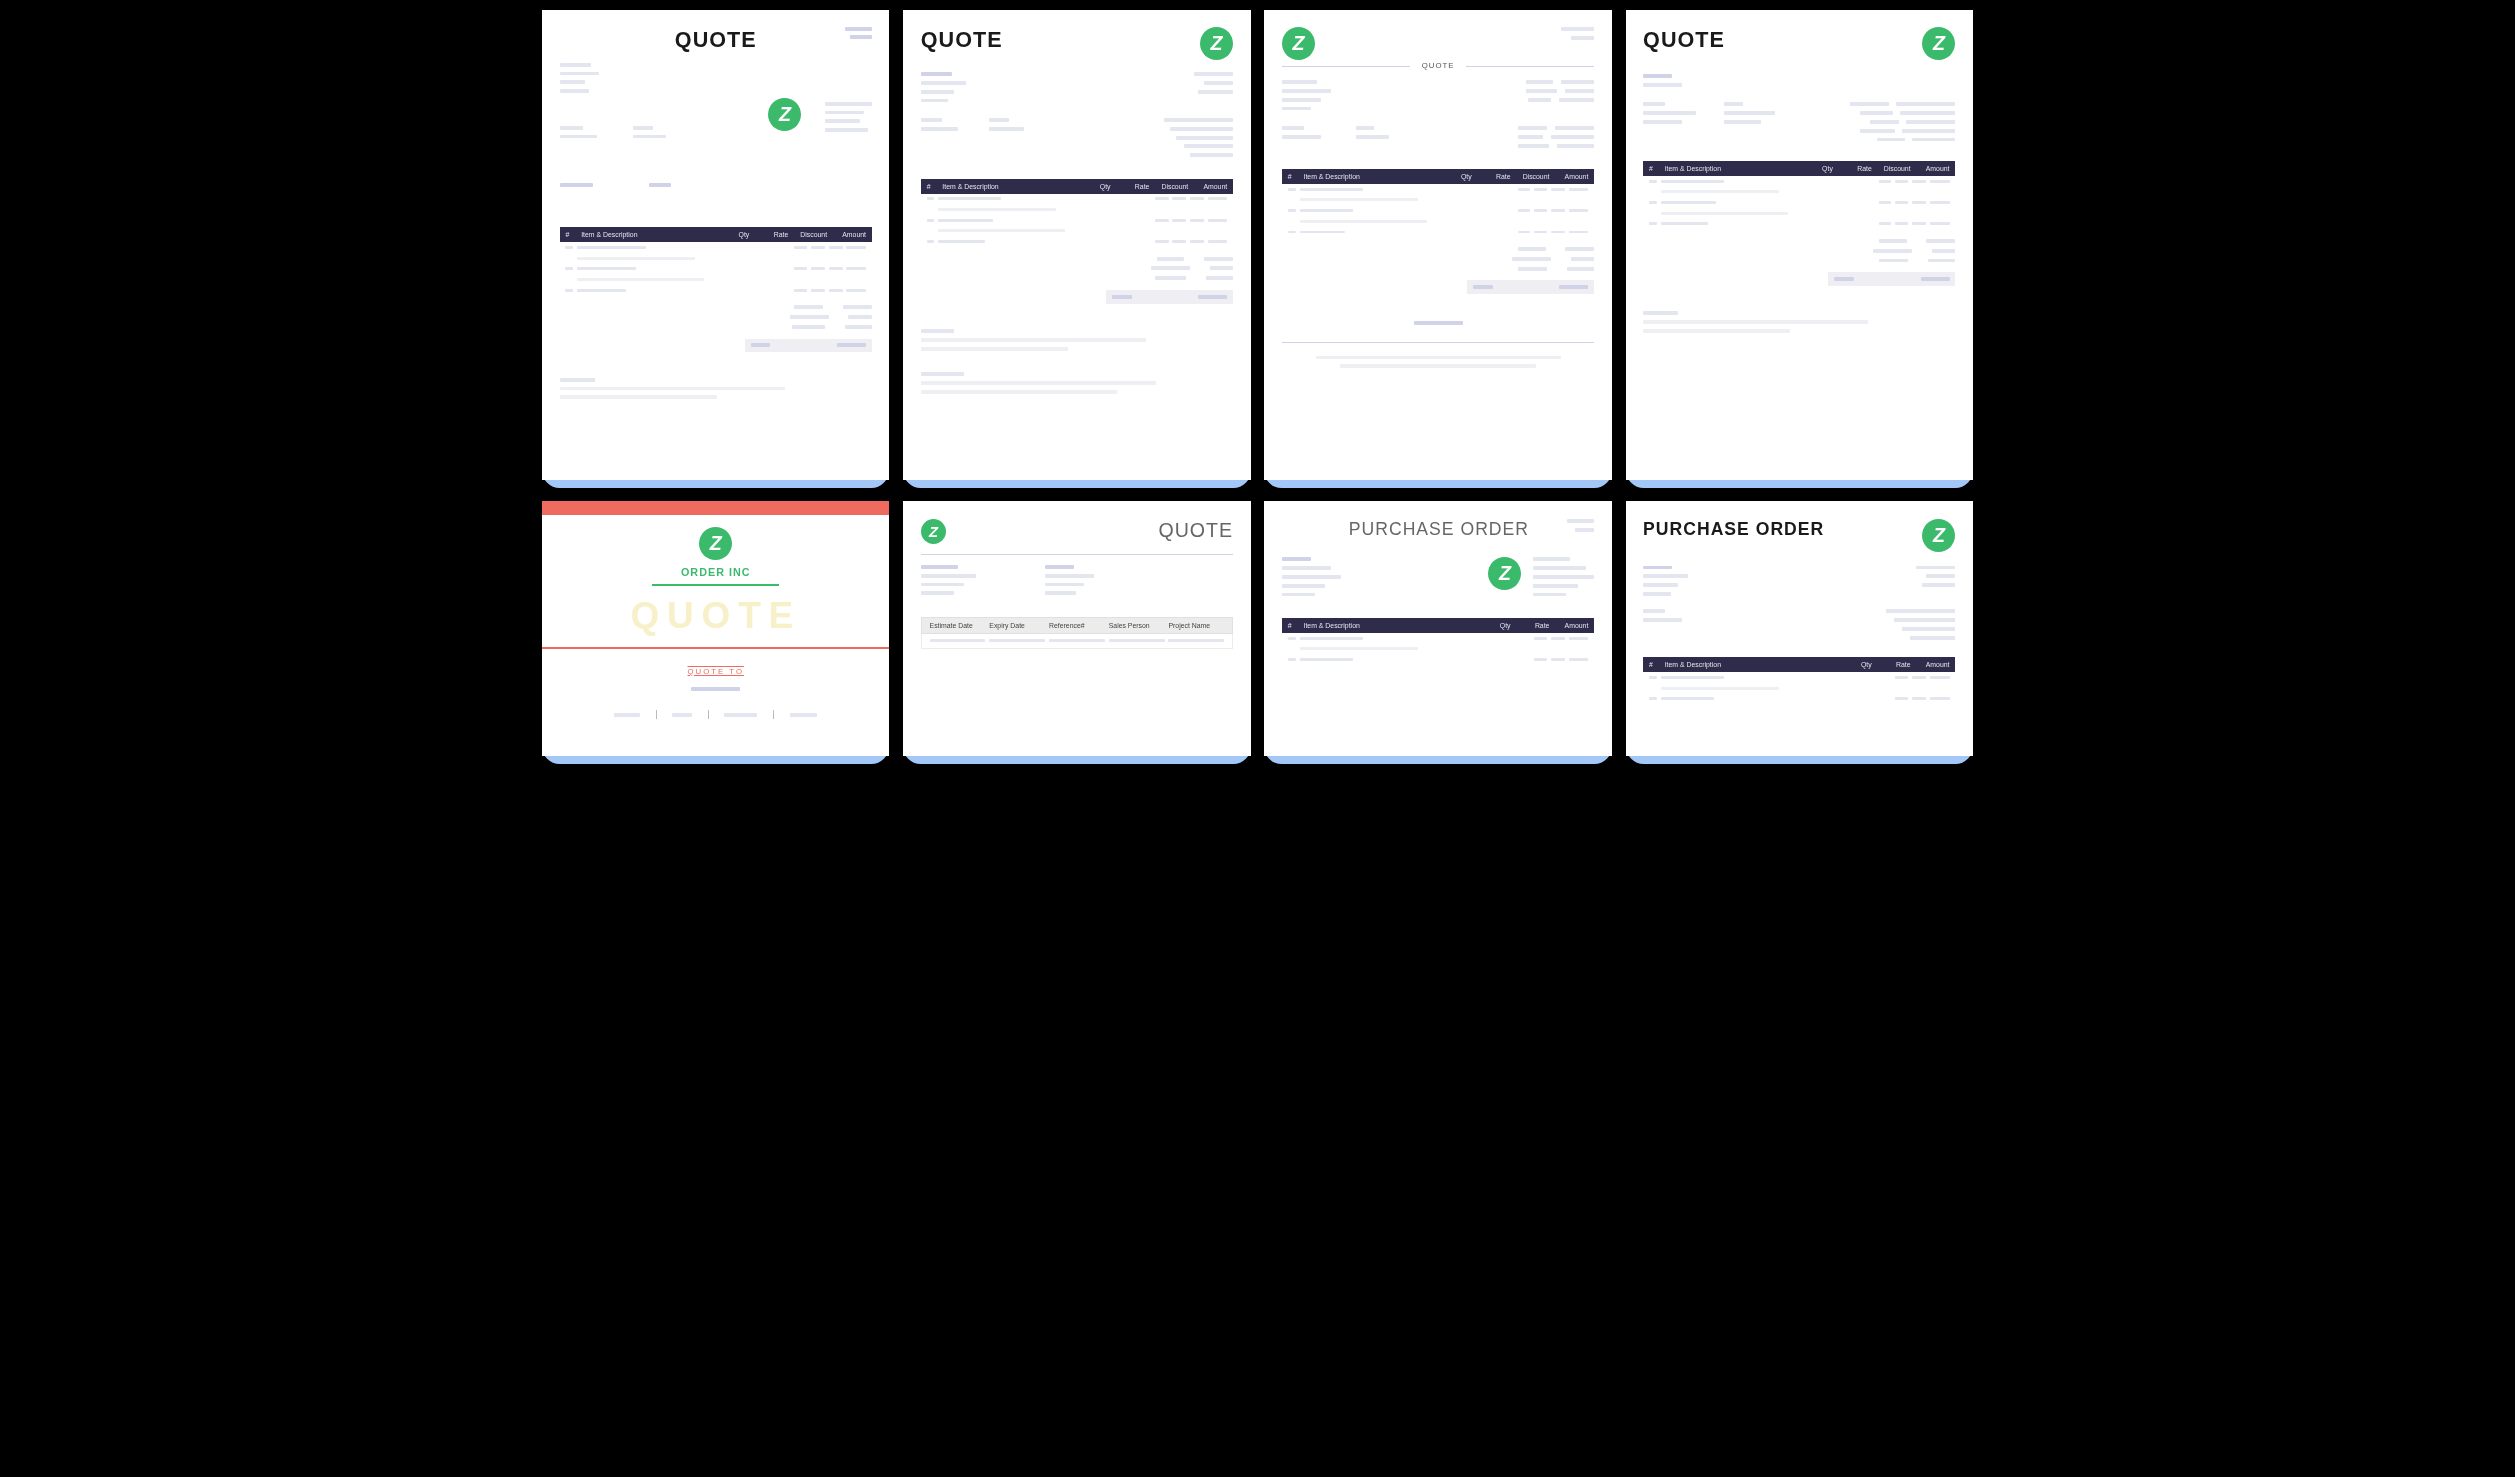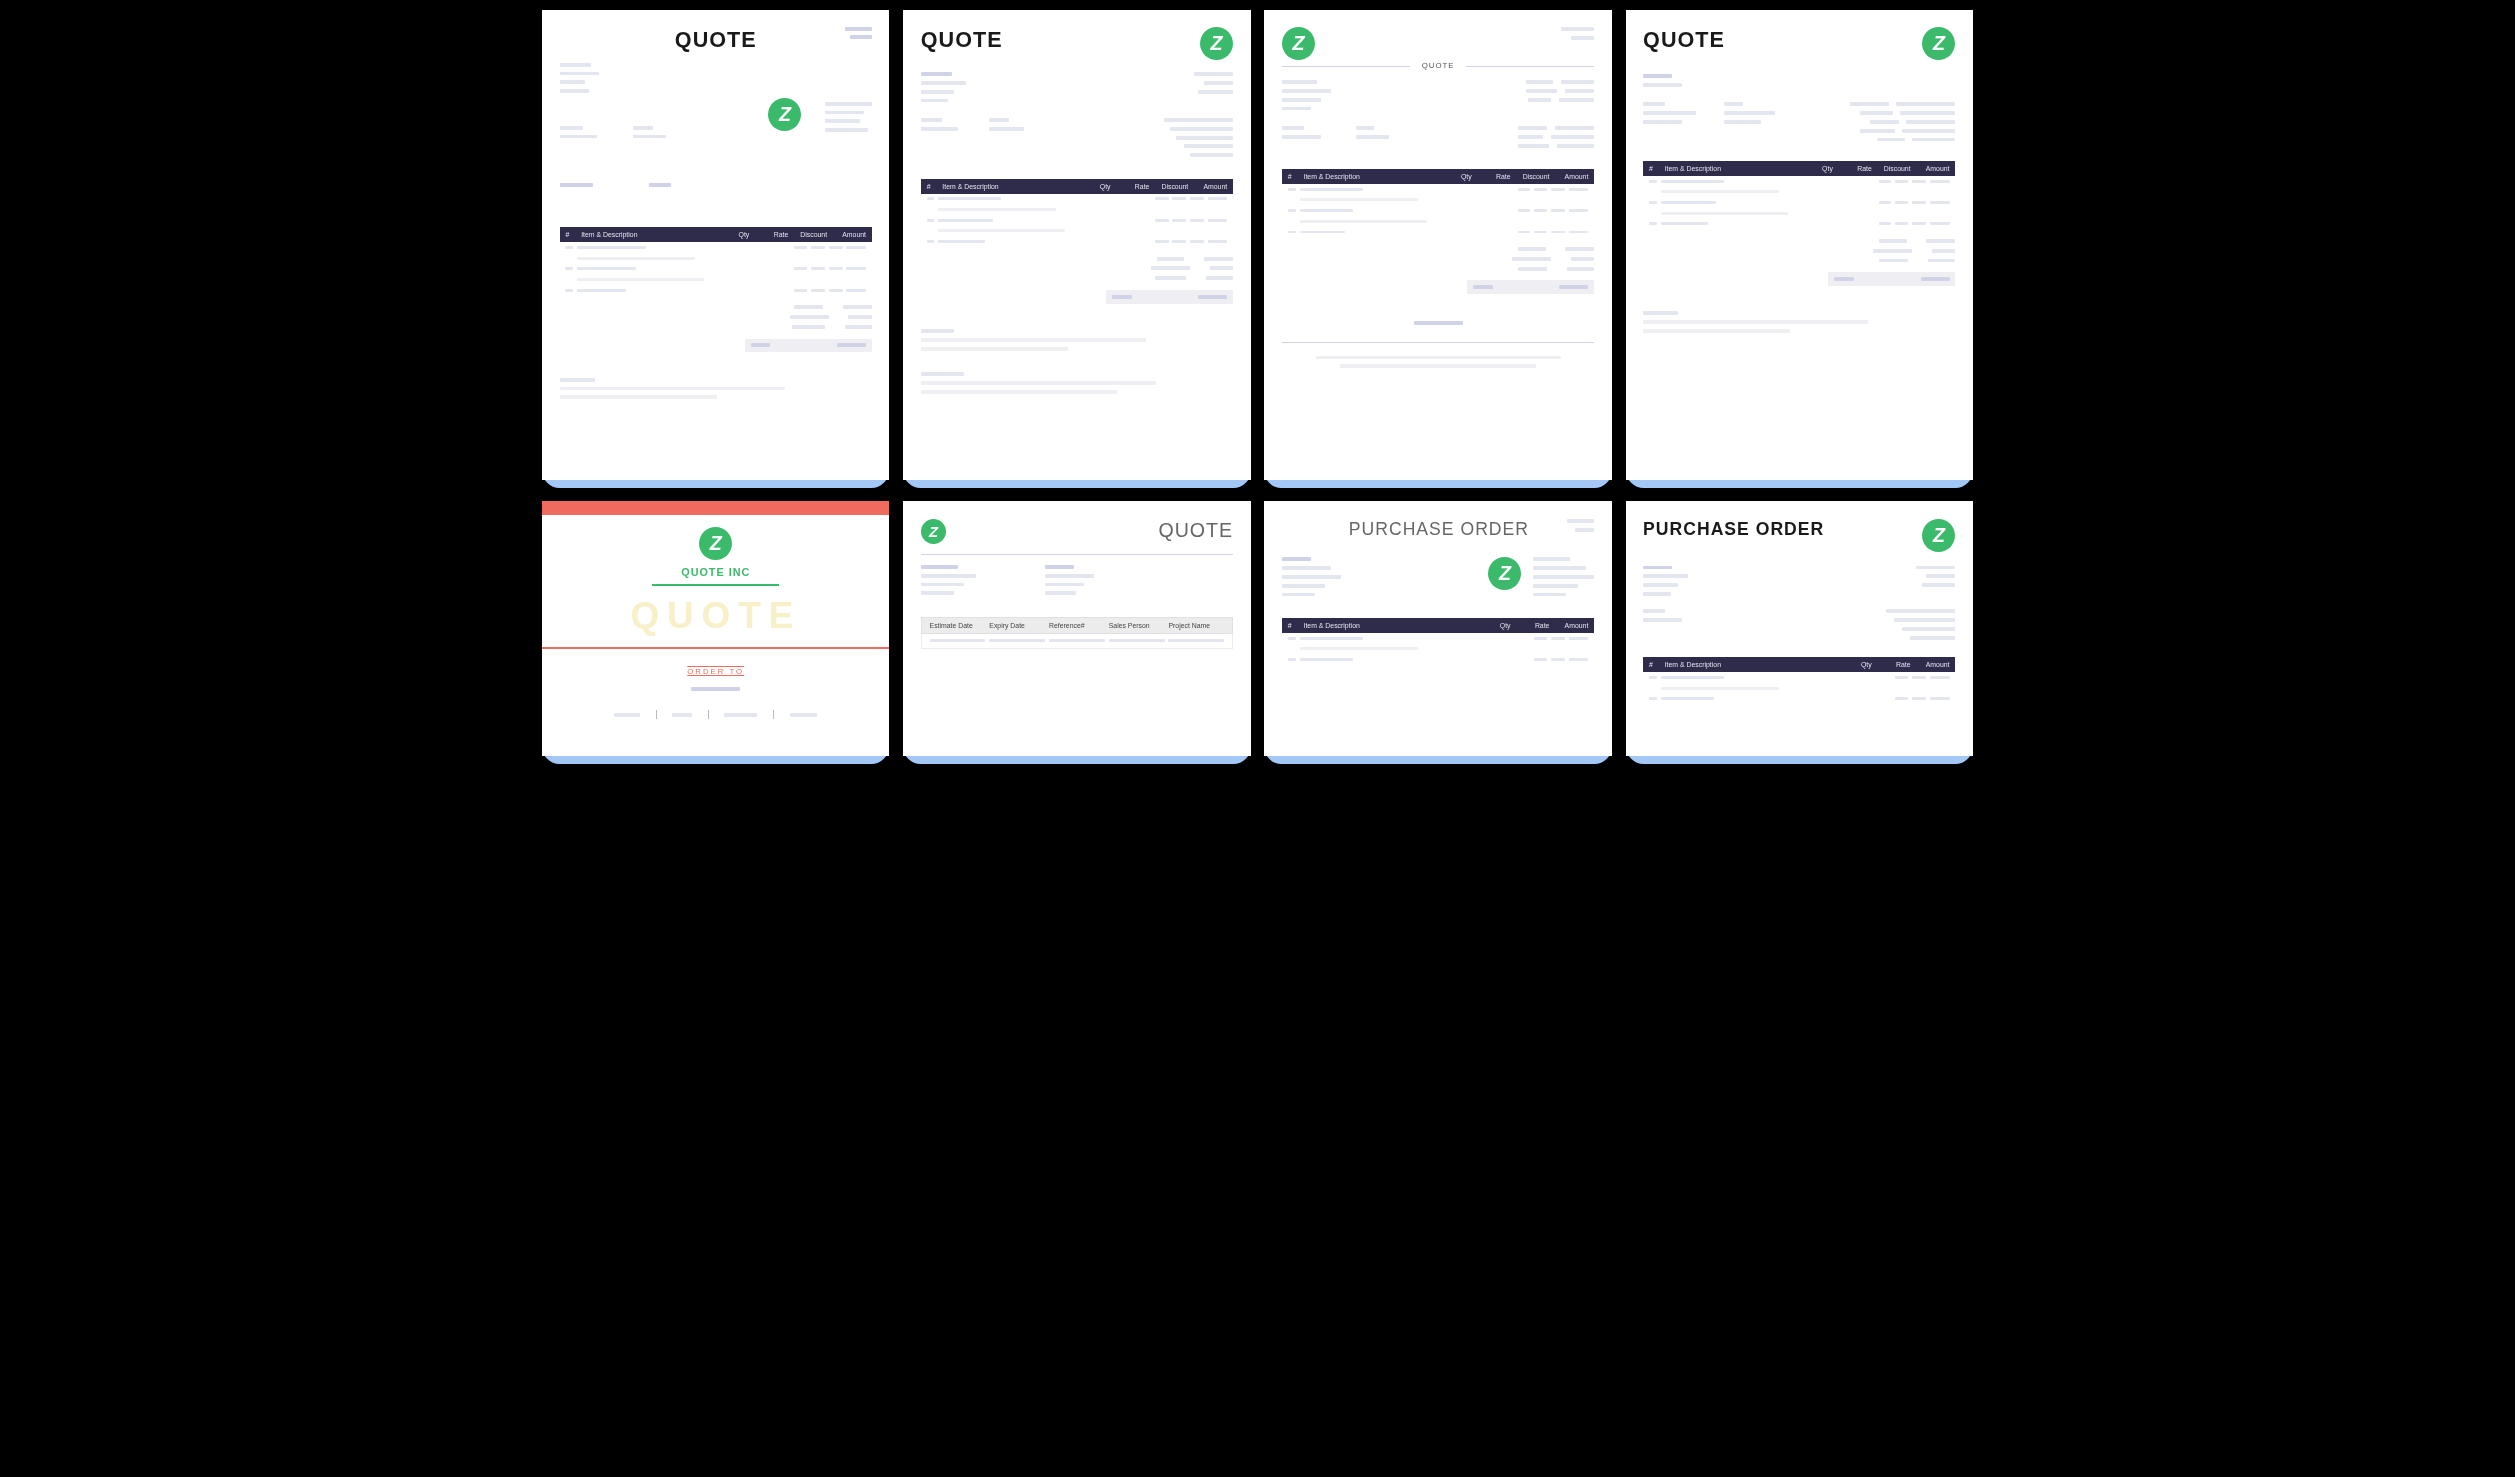--- a/index.html
+++ b/index.html
@@ -594,26 +594,26 @@
     </div>
   </div>
 
   <div class="card-wrap">
     <div class="card short">
       <div class="c5-topbar"></div>
       <div class="c5-center">
         <div class="logo">
             <span>Z</span>
           </div>
-        <div class="c5-company">QUOTE INC</div>
+        <div class="c5-company">ORDER INC</div>
         <div class="c5-company-line"></div>
         <div class="c5-quote">QUOTE</div>
       </div>
       <div class="c5-red-line"></div>
-      <div class="c5-bill">ORDER TO</div>
+      <div class="c5-bill">QUOTE TO</div>
       <div style="text-align:center; margin-top:5.9px;"><span class="ph" style="width:49px; display:inline-block;"></span></div>
       <div class="c5-meta">
         <span><span class="ph light" style="width:25.5px; display:inline-block;"></span></span>
         <span><span class="ph light" style="width:19.6px; display:inline-block;"></span></span>
         <span><span class="ph light" style="width:33px; display:inline-block;"></span></span>
         <span><span class="ph light" style="width:27.4px; display:inline-block;"></span></span>
       </div>
     </div>
   </div>
 

